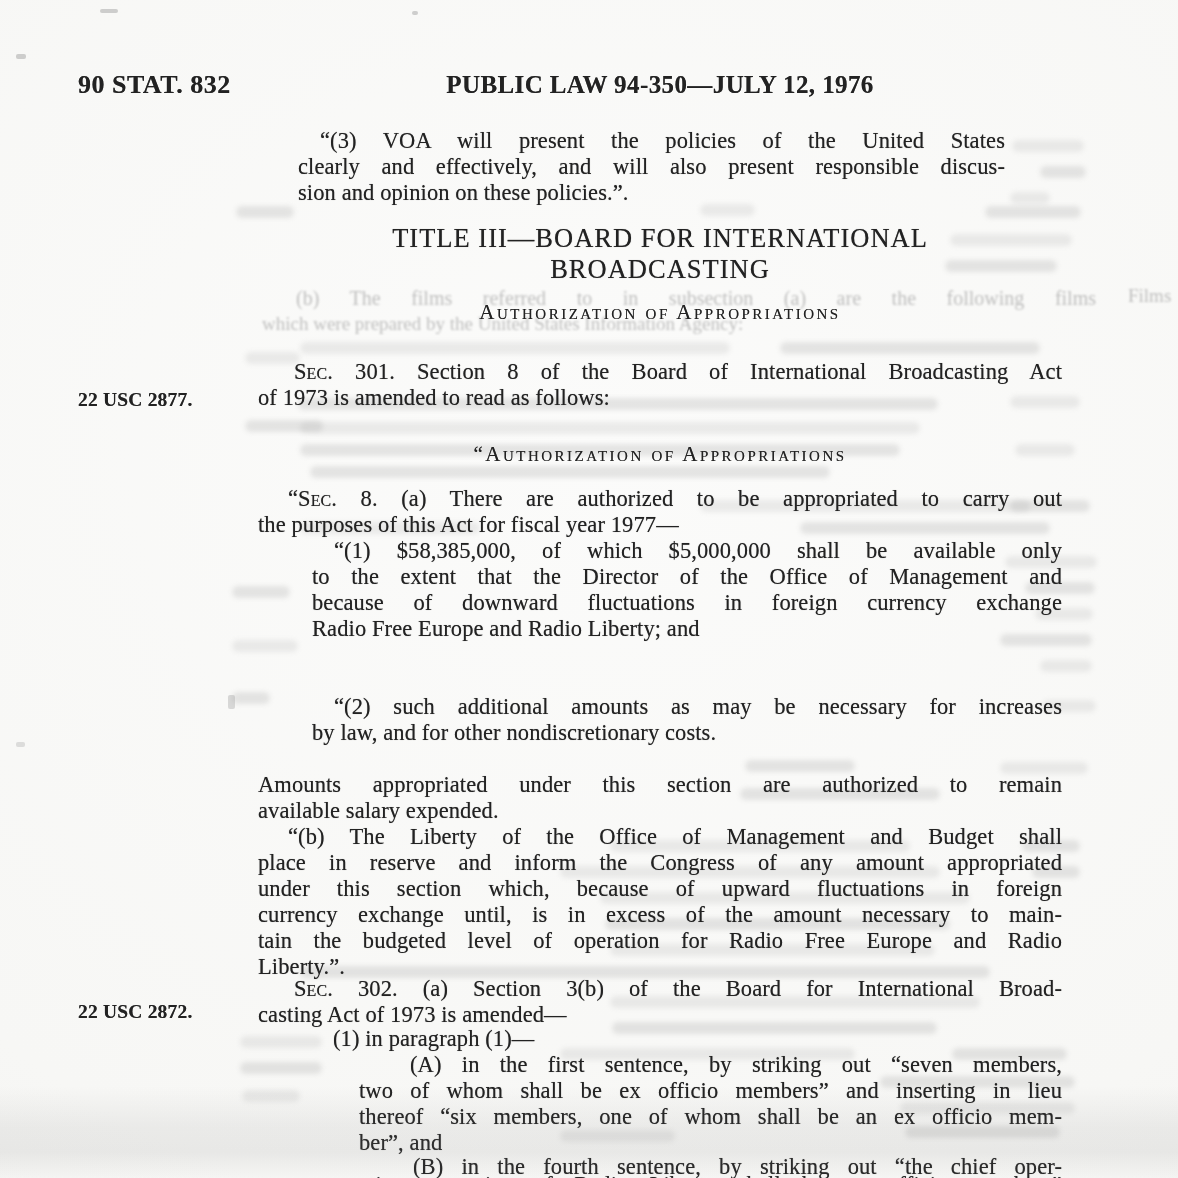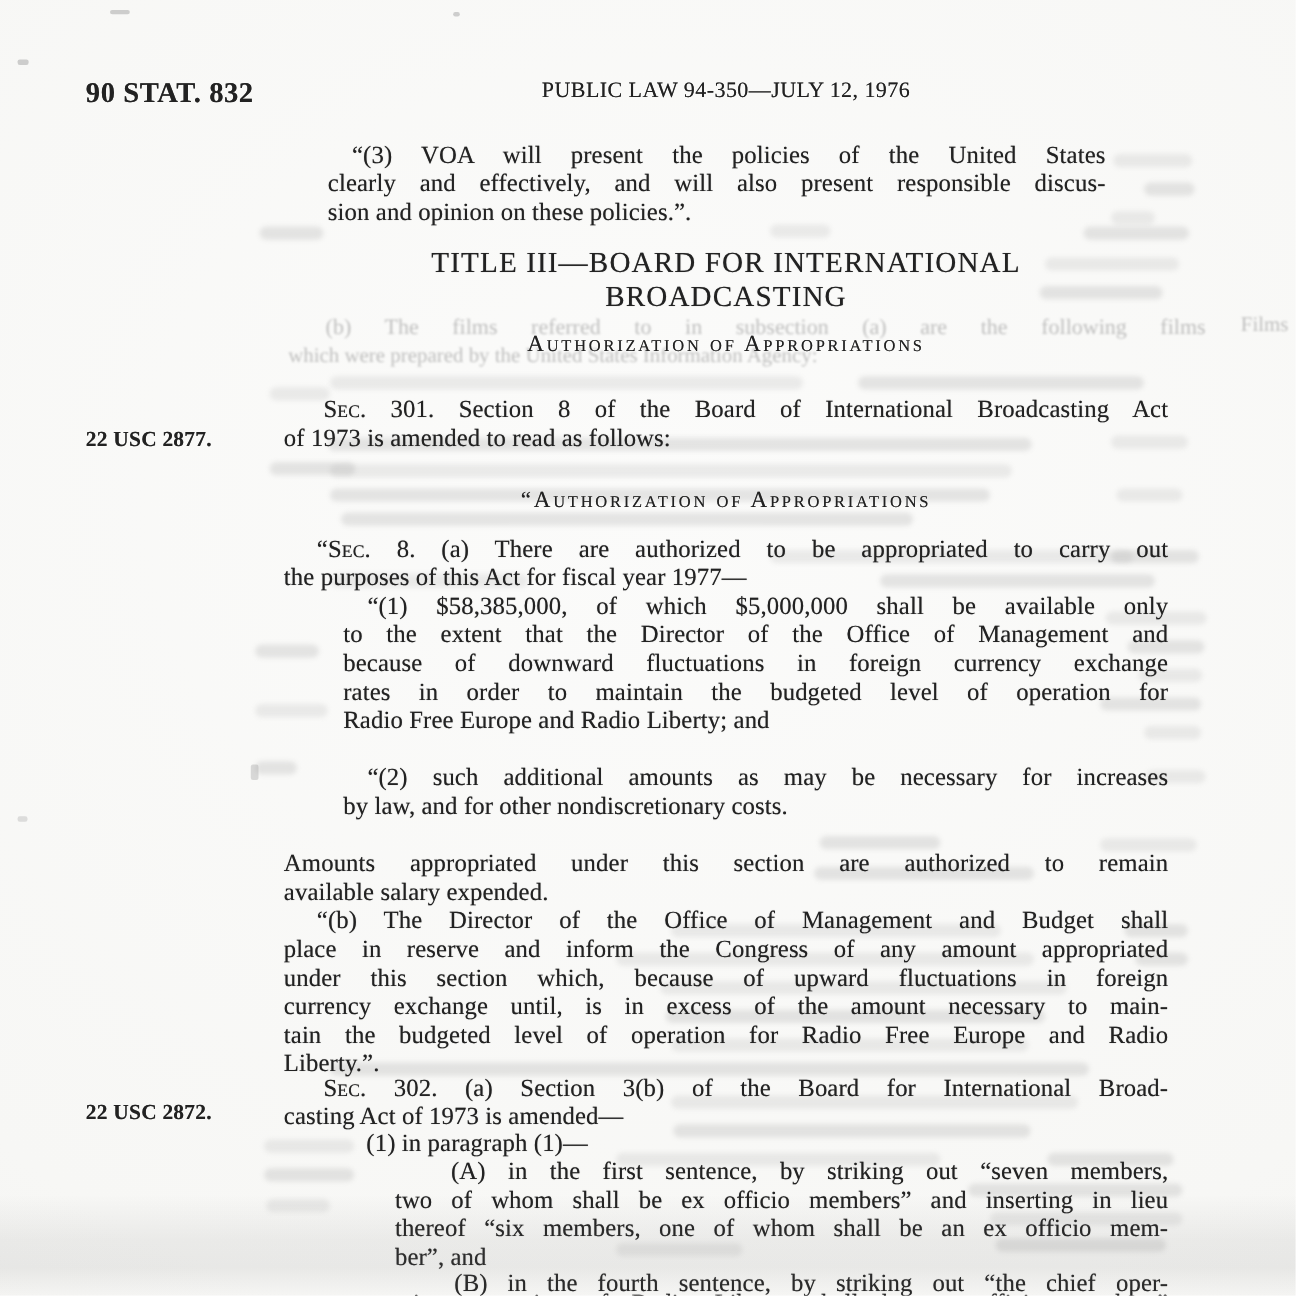--- a/index.html
+++ b/index.html
@@ -13,21 +13,21 @@
     color:#222;
   }
   
   .stat-num{
     position:absolute;left:78px;top:70px;
     font-size:26px;font-weight:700;letter-spacing:.5px;
     text-shadow:0 0 .6px rgba(30,30,30,.65);
   }
   .law-title{
     position:absolute;left:258px;top:71px;width:804px;
-    text-align:center;font-size:20px;font-weight:400;letter-spacing:.4px;
+    text-align:center;font-size:25px;font-weight:700;letter-spacing:.4px;
     text-shadow:0 0 .6px rgba(30,30,30,.65);
   }
   
   .margin-note{
     position:absolute;left:78px;
     font-size:19.5px;font-weight:700;letter-spacing:.2px;
     text-shadow:0 0 .5px rgba(30,30,30,.6);
     white-space:nowrap;
   }
   
@@ -174,36 +174,35 @@
 
   <div class="block" style="left:258px;top:486px;width:804px;">
     <div class="ln jf i30"><span class="sc">“Sec. </span><span>8. (a) There are authorized to be appropriated to carry out</span></div>
     <div class="ln ll">the purposes of this Act for fiscal year 1977—</div>
   </div>
 
   <div class="block" style="left:258px;top:538px;width:804px;">
     <div class="ln jf i76">“(1) $58,385,000, of which $5,000,000 shall be available only</div>
     <div class="ln jf i54">to the extent that the Director of the Office of Management and</div>
     <div class="ln jf i54">because of downward fluctuations in foreign currency exchange</div>
-    <div class="ln jf i54">rates in order to maintain the budgeted level of operation for</div>
     <div class="ln ll i54">Radio Free Europe and Radio Liberty; and</div>
   </div>
 
   <div class="block" style="left:258px;top:694px;width:804px;">
     <div class="ln jf i76">“(2) such additional amounts as may be necessary for increases</div>
     <div class="ln ll i54">by law, and for other nondiscretionary costs.</div>
   </div>
 
   <div class="block" style="left:258px;top:772px;width:804px;">
     <div class="ln jf">Amounts appropriated under this section are authorized to remain</div>
     <div class="ln ll">available salary expended.</div>
   </div>
 
   <div class="block" style="left:258px;top:824px;width:804px;">
-    <div class="ln jf i30">“(b) The Director of the Office of Management and Budget shall</div>
+    <div class="ln jf i30">“(b) The Liberty of the Office of Management and Budget shall</div>
     <div class="ln jf">place in reserve and inform the Congress of any amount appropriated</div>
     <div class="ln jf">under this section which, because of upward fluctuations in foreign</div>
     <div class="ln jf">currency exchange until, is in excess of the amount necessary to main-</div>
     <div class="ln jf">tain the budgeted level of operation for Radio Free Europe and Radio</div>
     <div class="ln ll">Liberty.”.</div>
   </div>
 
   <div class="block" style="left:258px;top:976px;width:804px;">
     <div class="ln jf i36"><span class="sc">Sec. </span><span>302. (a) Section 3(b) of the Board for International Broad-</span></div>
     <div class="ln ll">casting Act of 1973 is amended—</div>

